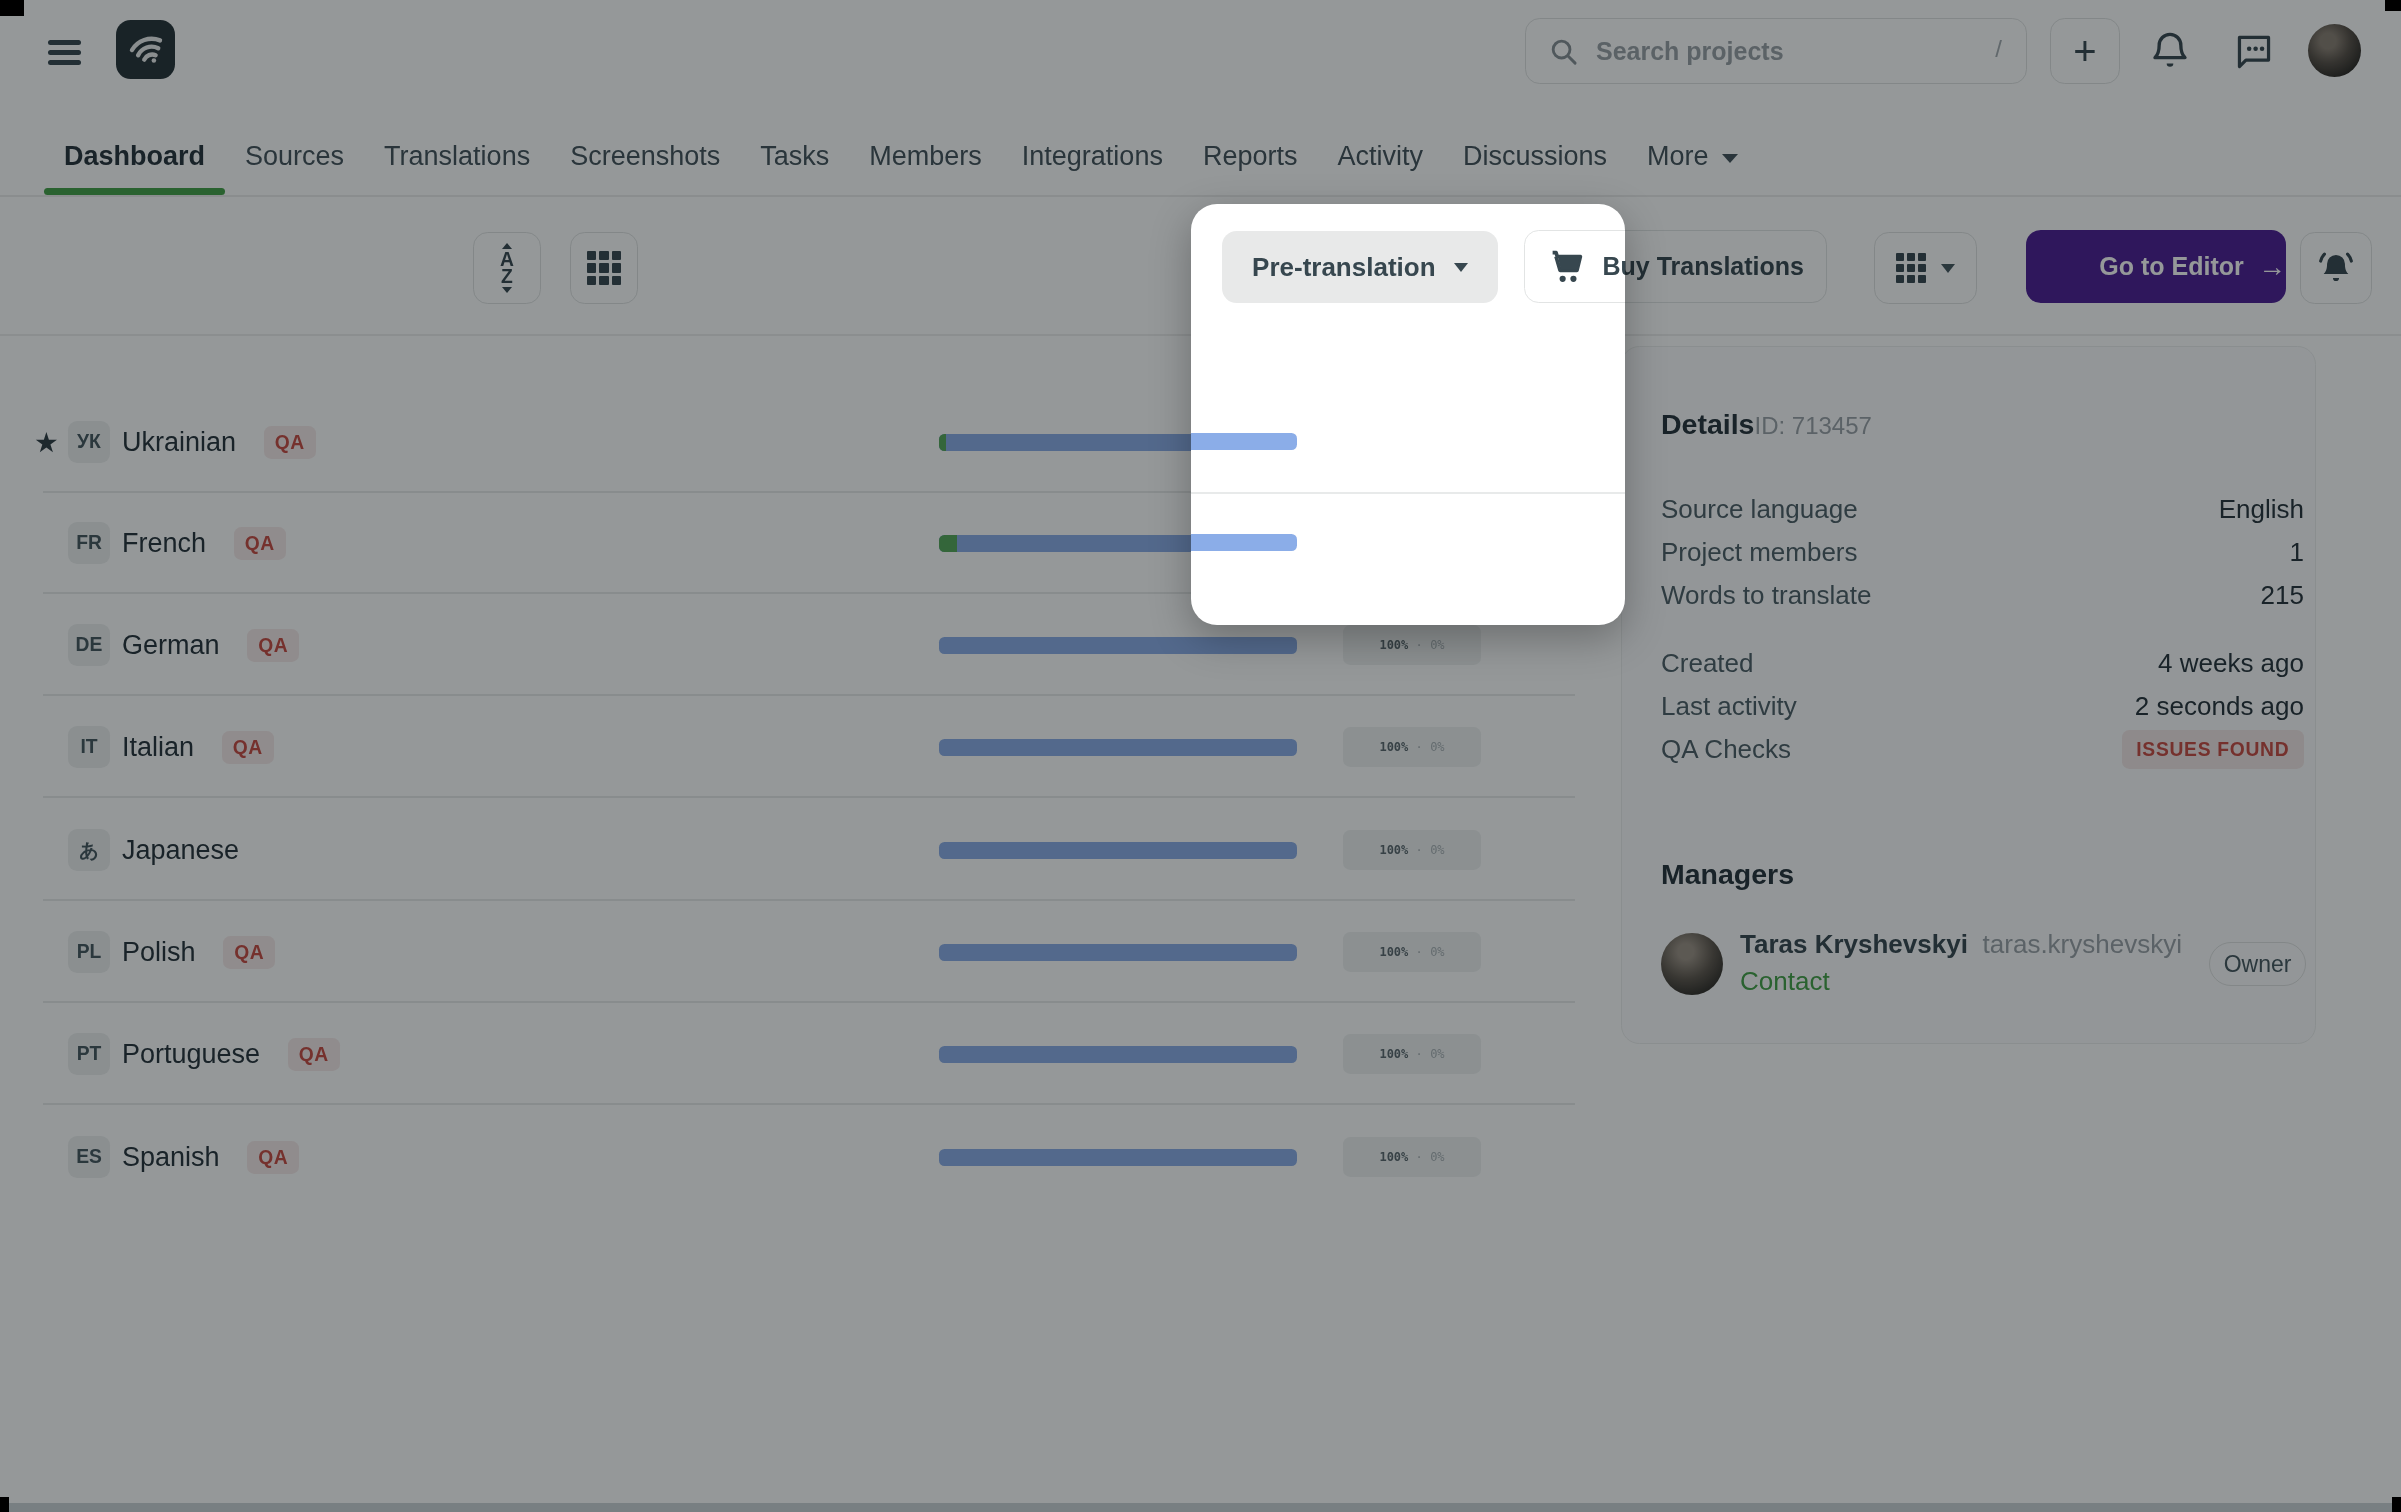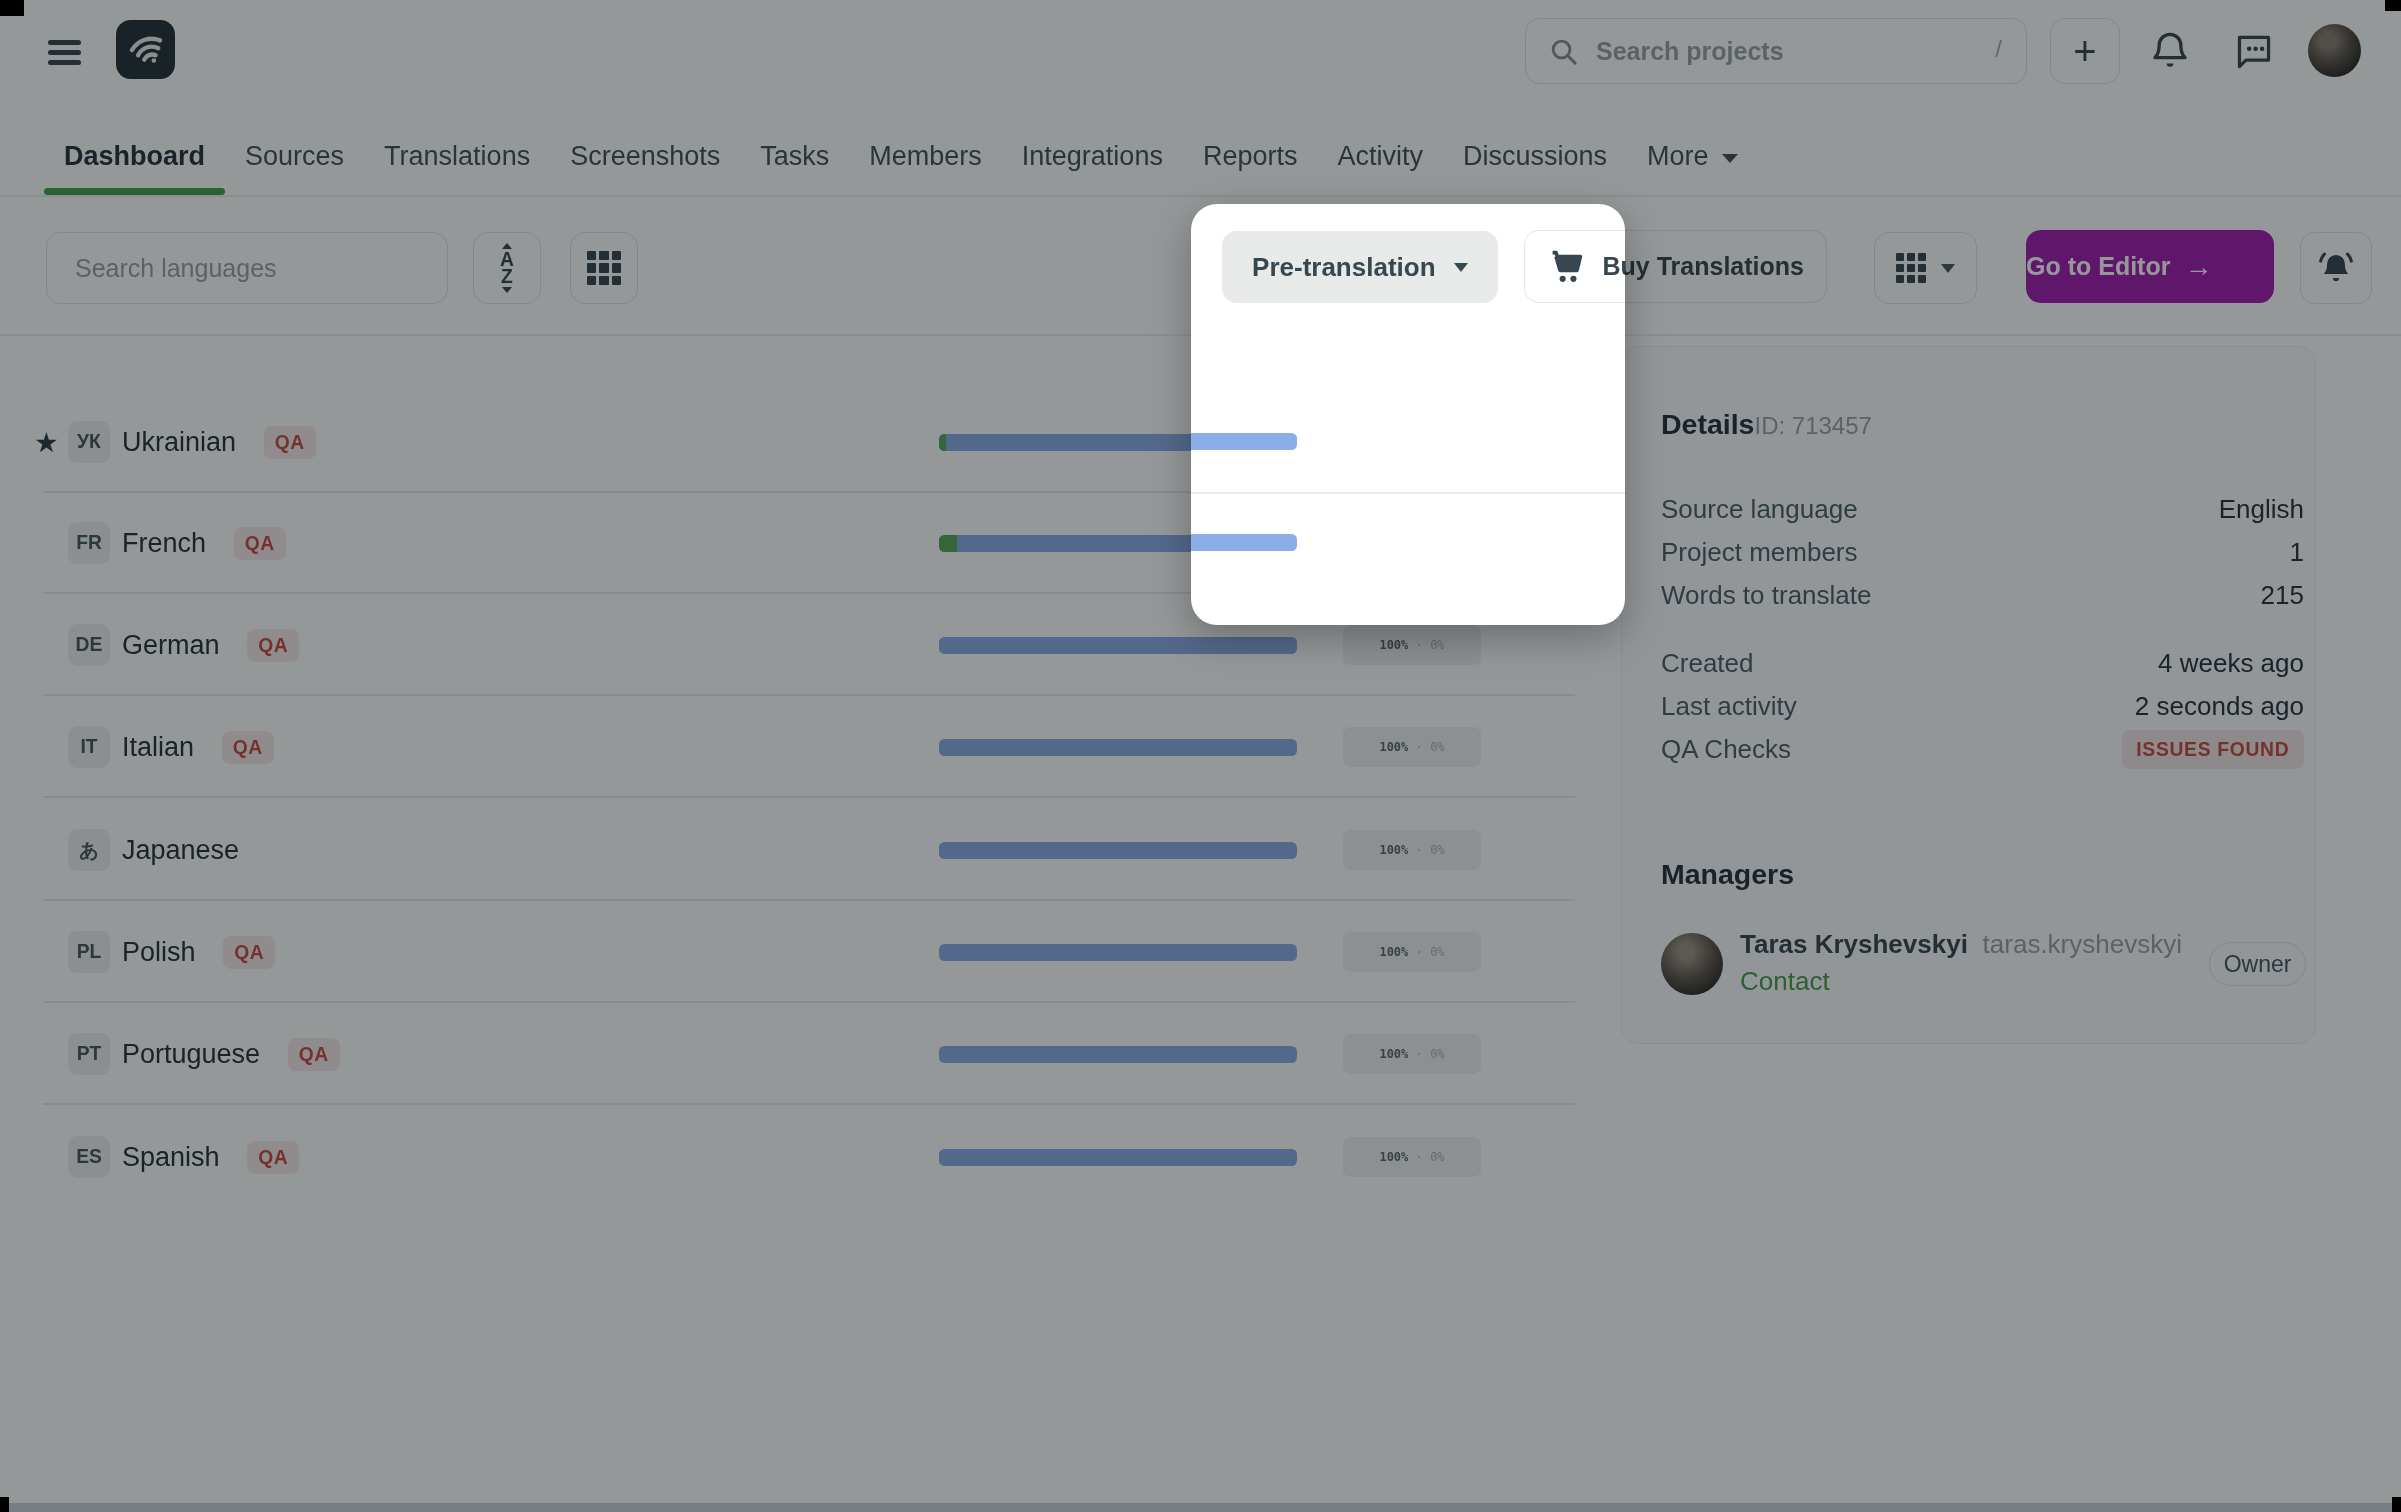--- a/index.html
+++ b/index.html
@@ -50,22 +50,22 @@
   .grid9{display:grid;grid-template-columns:repeat(3,9.2px);grid-template-rows:repeat(3,9.2px);gap:3.7px;}
   .grid9 i{background:#37474f;border-radius:0.9px;}
   .grid-btn{left:570px;top:232px;width:68px;height:72px;}
   .buy-btn{width:303px;height:73px;border:1.8px solid #e2e4e4;border-radius:14.7px;background:#fff;box-sizing:border-box;
         display:flex;align-items:center;justify-content:center;gap:16.5px;cursor:pointer;}
   .buy-btn span{font-size:25px;font-weight:600;color:#37474f;white-space:nowrap;}
   .buy-base{left:1524px;top:230px;}
   .gridcaret-btn{left:1874px;top:232px;width:103px;height:72px;gap:14.7px;}
   .grid9.small{grid-template-columns:repeat(3,8.3px);grid-template-rows:repeat(3,8.3px);gap:2.8px;}
   .caret-dn{width:0;height:0;border-left:7.3px solid transparent;border-right:7.3px solid transparent;border-top:9.2px solid #45565e;}
-  .go-editor{left:2026px;top:230px;width:248px;height:73px;border-radius:14.7px;background:#a21caf;color:#fff;
-        display:flex;align-items:center;justify-content:flex-start;gap:14.7px;font-size:25px;font-weight:600;cursor:pointer;}
+  .go-editor{left:2026px;top:230px;width:248px;height:73px;border-radius:14.7px;background:#4c1d95;color:#fff;
+        display:flex;align-items:center;justify-content:flex-end;gap:14.7px;font-size:25px;font-weight:600;cursor:pointer;padding-left:12px;}
   .go-editor .arr{font-size:27.6px;font-weight:400;}
   .bellring-btn{left:2300px;top:232px;width:72px;height:72px;}
   .toolbar-divider{left:0;top:334px;width:2401px;height:1.8px;background:#ededed;}
 
   
   .lang-row{position:absolute;left:26px;width:1551px;height:101px;cursor:pointer;}
   .lang-row.sep::after{content:"";position:absolute;left:16.5px;right:1.8px;bottom:0;height:1.8px;background:#e8eaea;}
   .lang-row .star{position:absolute;left:1.8px;top:0;width:37px;height:101px;display:flex;align-items:center;
         justify-content:center;font-size:27.6px;color:#2f3c44;cursor:pointer;}
   .lang-row .code{position:absolute;left:42px;top:29px;width:42px;height:42px;border-radius:9.2px;background:#edefef;
@@ -187,23 +187,20 @@
       <div class="tab"><span>Screenshots</span></div>
       <div class="tab"><span>Tasks</span></div>
       <div class="tab"><span>Members</span></div>
       <div class="tab"><span>Integrations</span></div>
       <div class="tab"><span>Reports</span></div>
       <div class="tab"><span>Activity</span></div>
       <div class="tab"><span>Discussions</span></div>
       <div class="tab"><span>More</span><i class="caret"></i></div>
     </div>
 
-  <div class="abs lang-search">
-    <input placeholder="Search languages" style="">
-  </div>
   <div class="abs sq-btn az-btn">
     <i class="tri-u"></i>
     <b>A</b>
       <b>Z</b>
     <i class="tri-d"></i>
   </div>
   <div class="abs sq-btn grid-btn">
     <span class="grid9">
         <i></i>
         <i></i>

